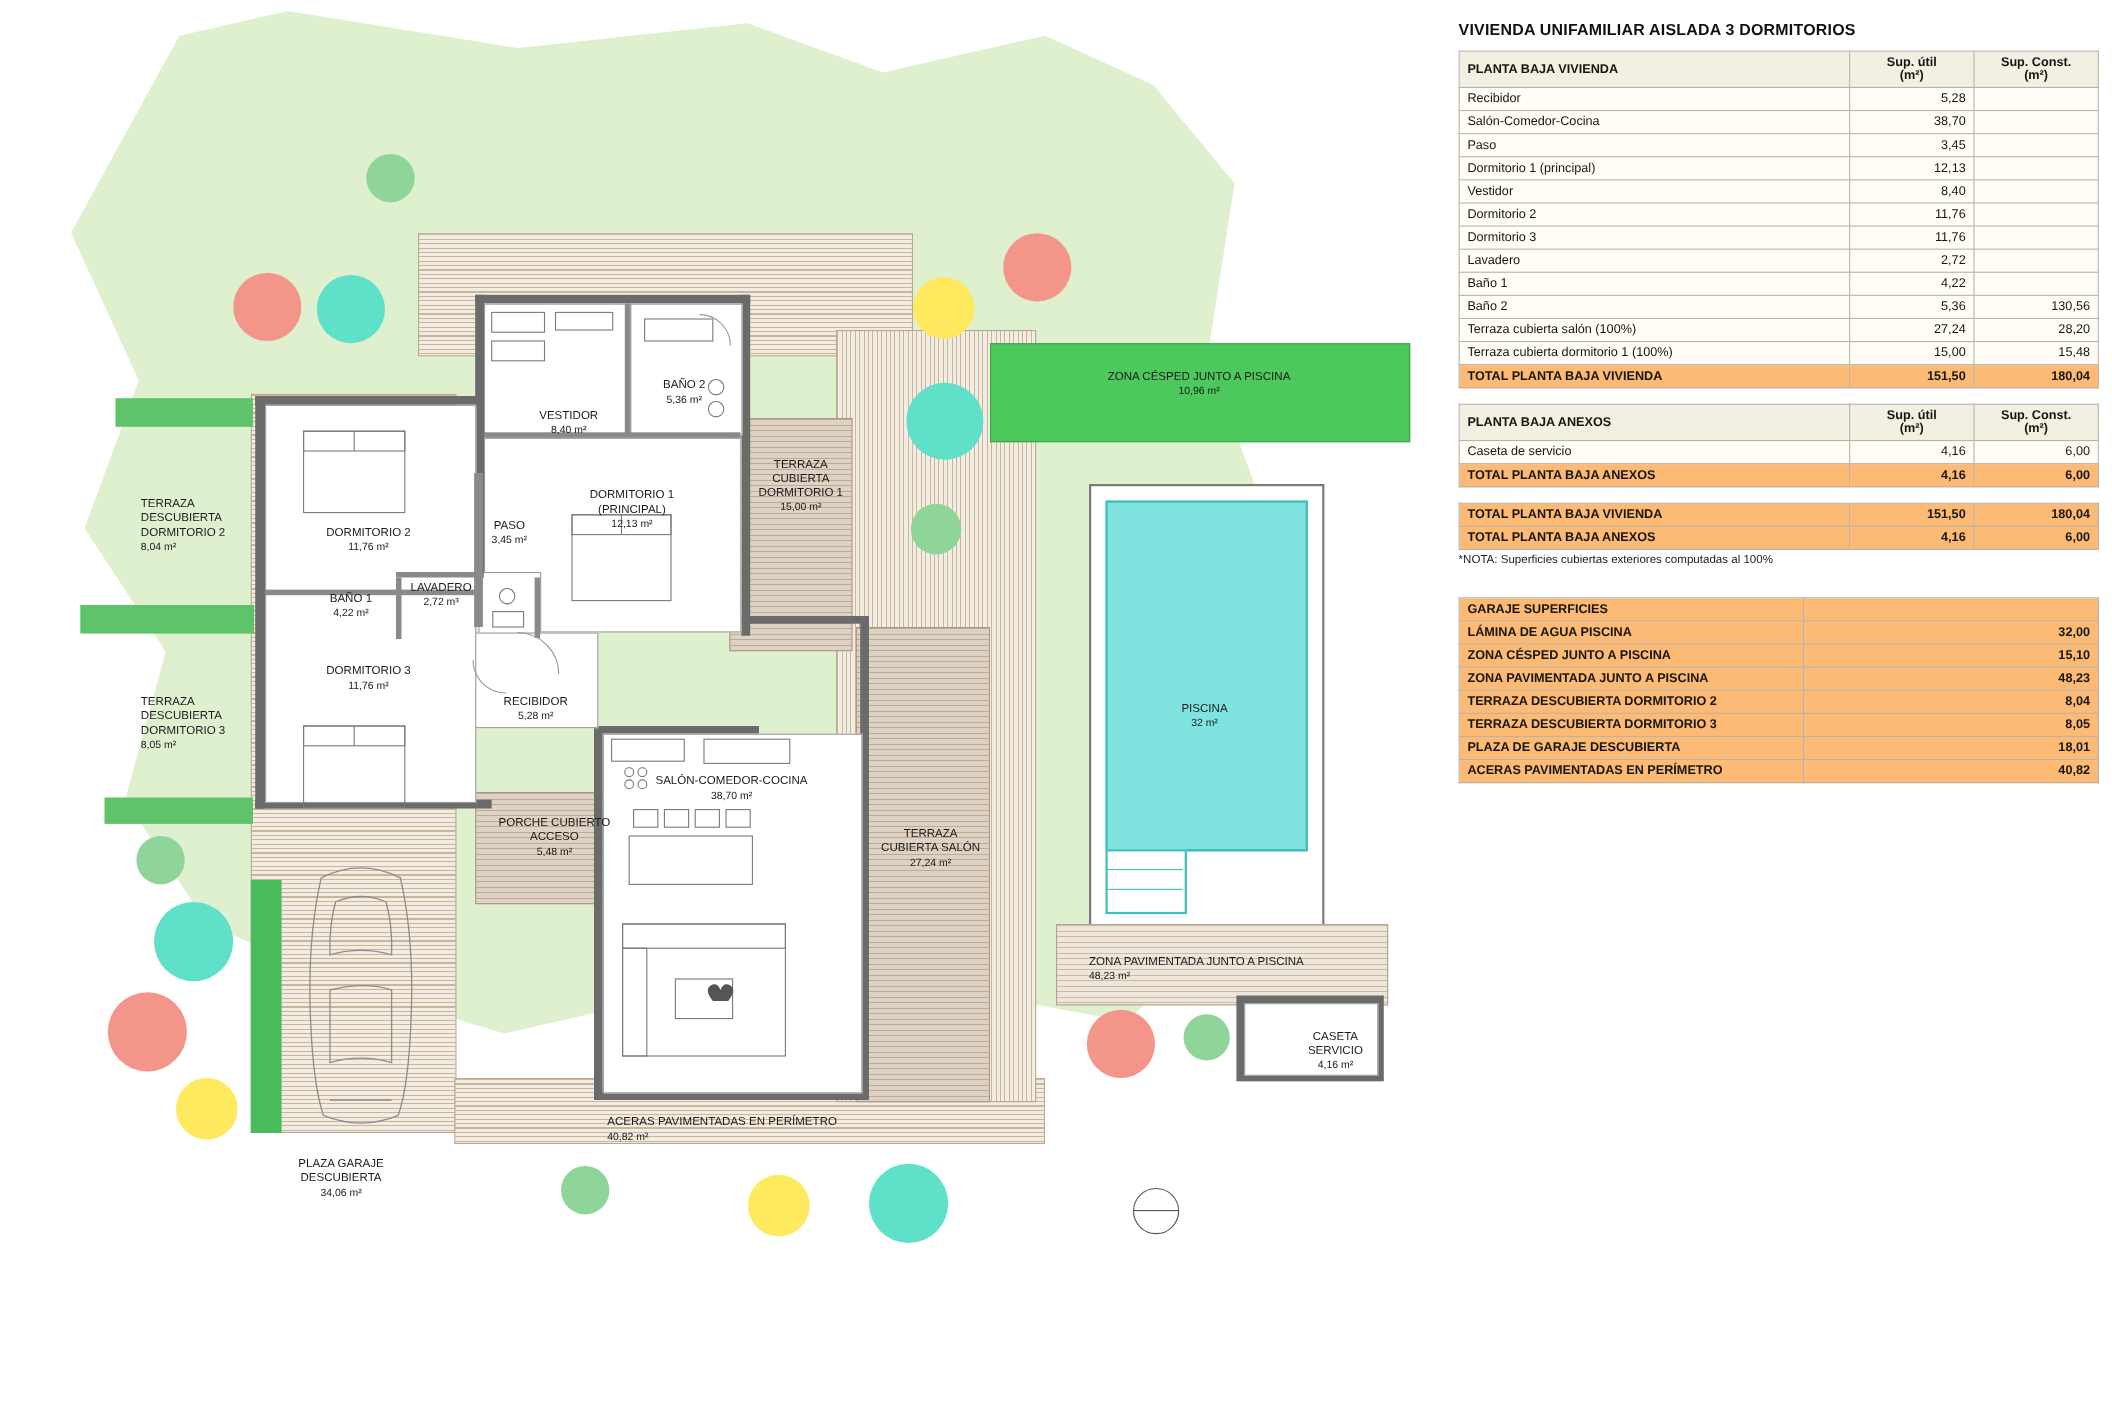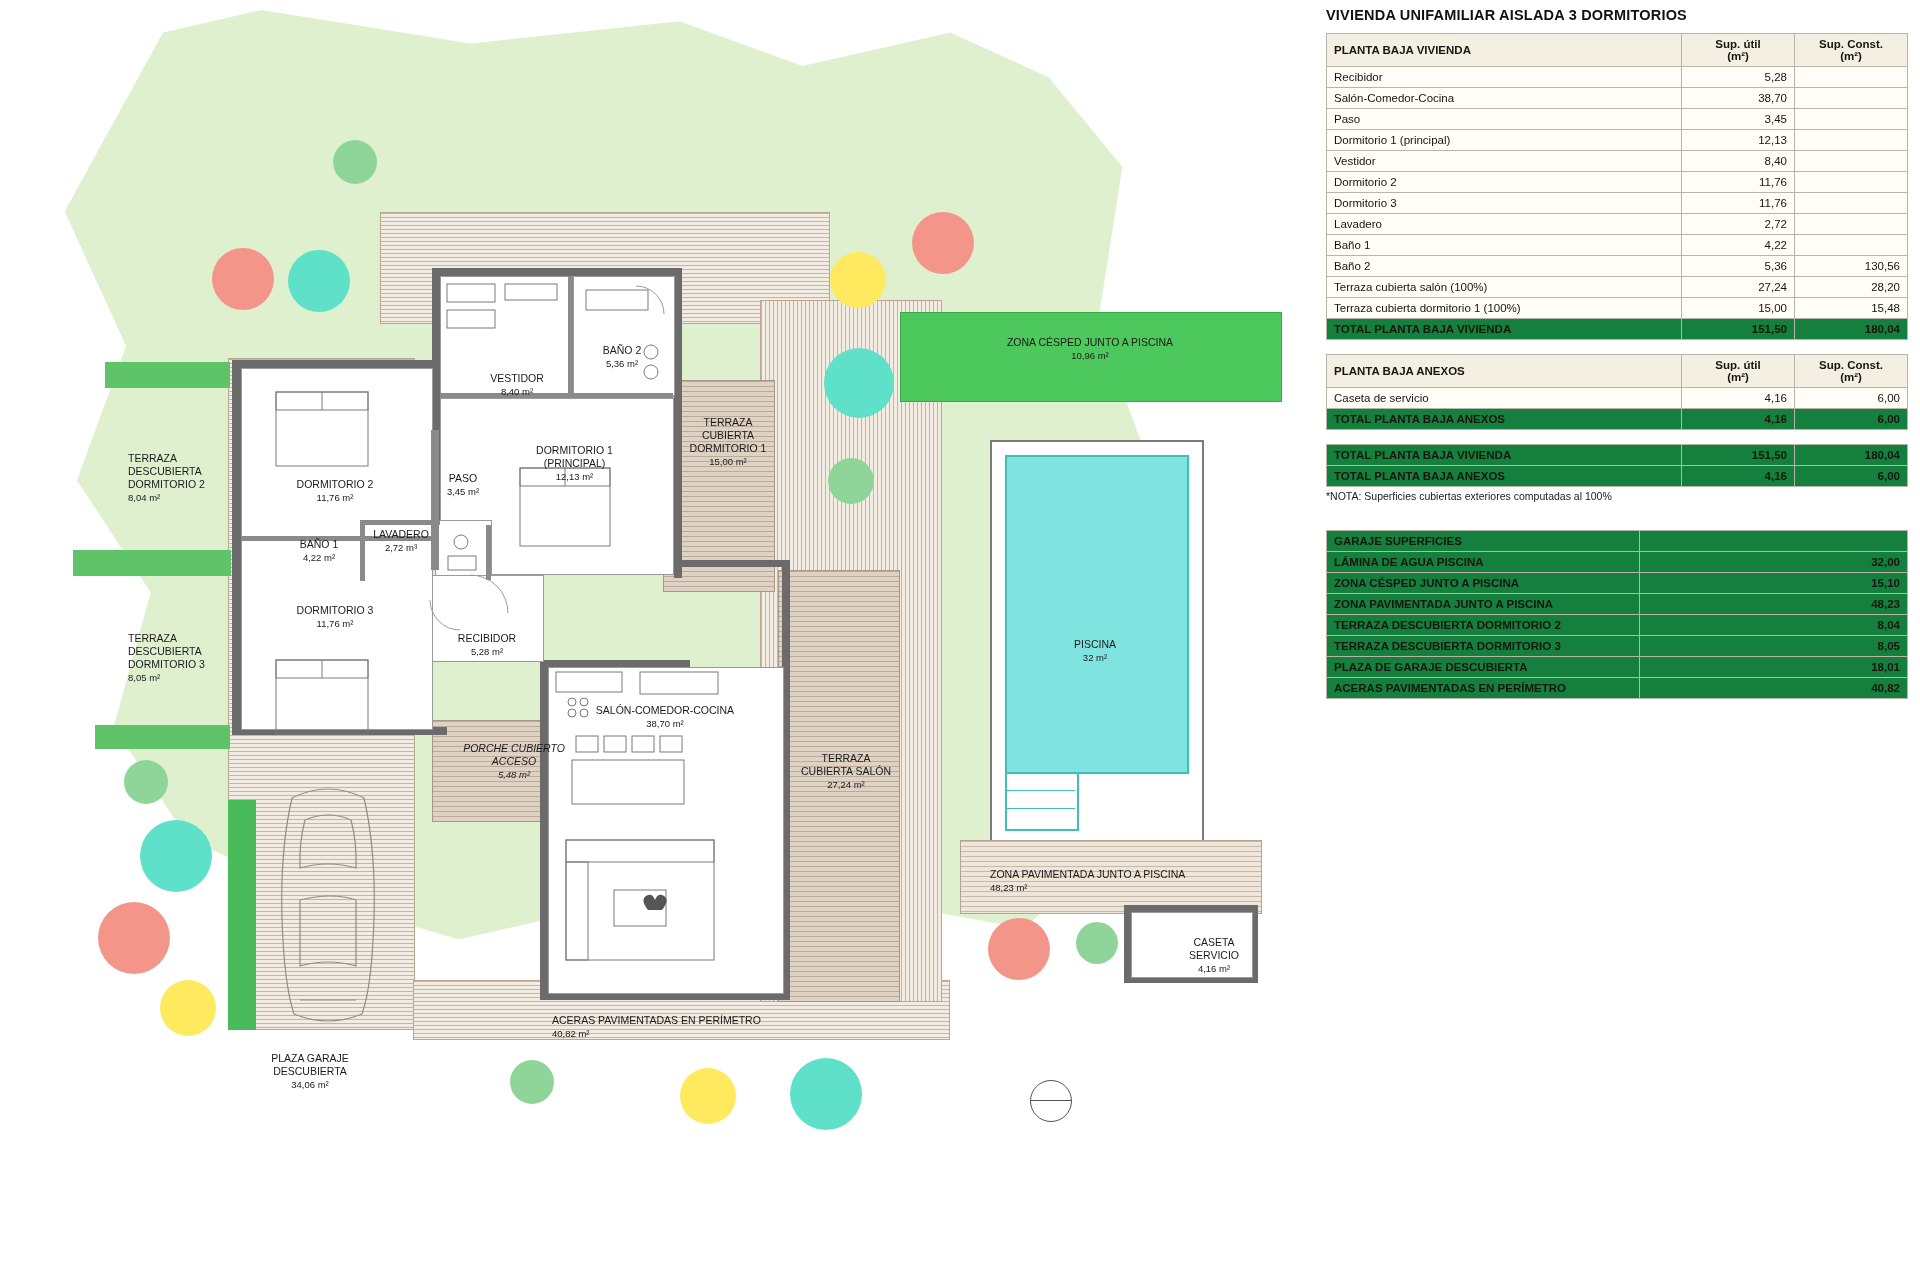--- a/index.html
+++ b/index.html
@@ -70,30 +70,30 @@
   .tree{position:absolute;border-radius:50%;}
 
   
   .north{position:absolute;width:40px;height:40px;border:1.5px solid #555;border-radius:50%;}
   .north:after{content:"";position:absolute;left:-1px;top:19px;width:42px;height:0;border-top:1.5px solid #555;}
 
   
   #tables{position:absolute;left:1318px;top:0;width:602px;height:1280px;}
   #tables .title{
     font-size:14.5px;font-weight:bold;color:#111;letter-spacing:.2px;
-    padding:7px 0 10px 8px;
+    padding:20px 0 10px 8px;
   }
   table.t{border-collapse:collapse;width:582px;margin:0 0 0 8px;font-size:11.5px;}
   table.t td,table.t th{border:1px solid #b9b4a8;padding:4px 7px;color:#16160f;}
   table.t th{background:#f3efe3;font-weight:bold;text-align:center;}
   .hdr-l{text-align:left !important;}
   td.num{text-align:right;width:98px;}
   td.num2{text-align:right;width:98px;}
   tr.row td{background:#fffdf6;}
-  tr.tot td{background:#15803d;font-weight:bold;}
+  tr.tot td{background:#fdba74;font-weight:bold;}
   tr.hl td{background:#dcecf5;font-weight:bold;}
   .note{font-size:10.5px;color:#1a1a1a;padding:3px 0 0 8px;}
   .spacer{height:14px;}
 </style>
 </head>
 <body>
 
 <div id="sheet">
 
   <div id="plan">
@@ -289,21 +289,21 @@
     <div class="lbl" style="left:432px;top:632px;width:110px;">
       <span>RECIBIDOR</span><br>
       <span class="sm">5,28 m²</span>
     </div>
 
     <div class="lbl" style="left:548px;top:704px;width:234px;">
       <span>SALÓN-COMEDOR-COCINA</span><br>
       <span class="sm">38,70 m²</span>
     </div>
 
-    <div class="lbl" style="left:458px;top:742px;width:112px;font-style:italic;">
+    <div class="lbl" style="left:448px;top:742px;width:112px;">
       <span>PORCHE CUBIERTO ACCESO</span><br>
       <span class="sm">5,48 m²</span>
     </div>
 
     <div class="lbl" style="left:800px;top:752px;width:92px;">
       <span>TERRAZA CUBIERTA SALÓN</span><br>
       <span class="sm">27,24 m²</span>
     </div>
 
     <div class="lbl lbl-left" style="left:128px;top:452px;width:110px;">

